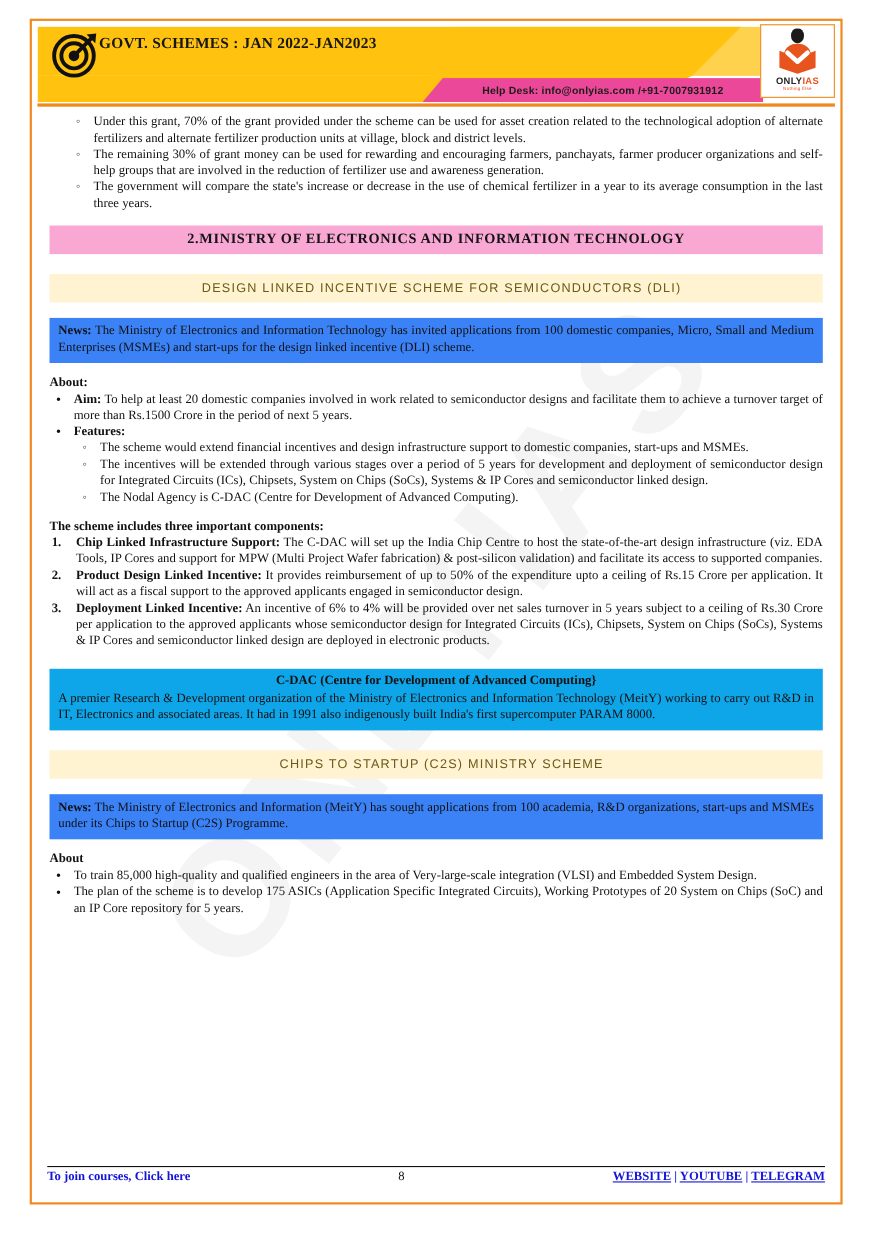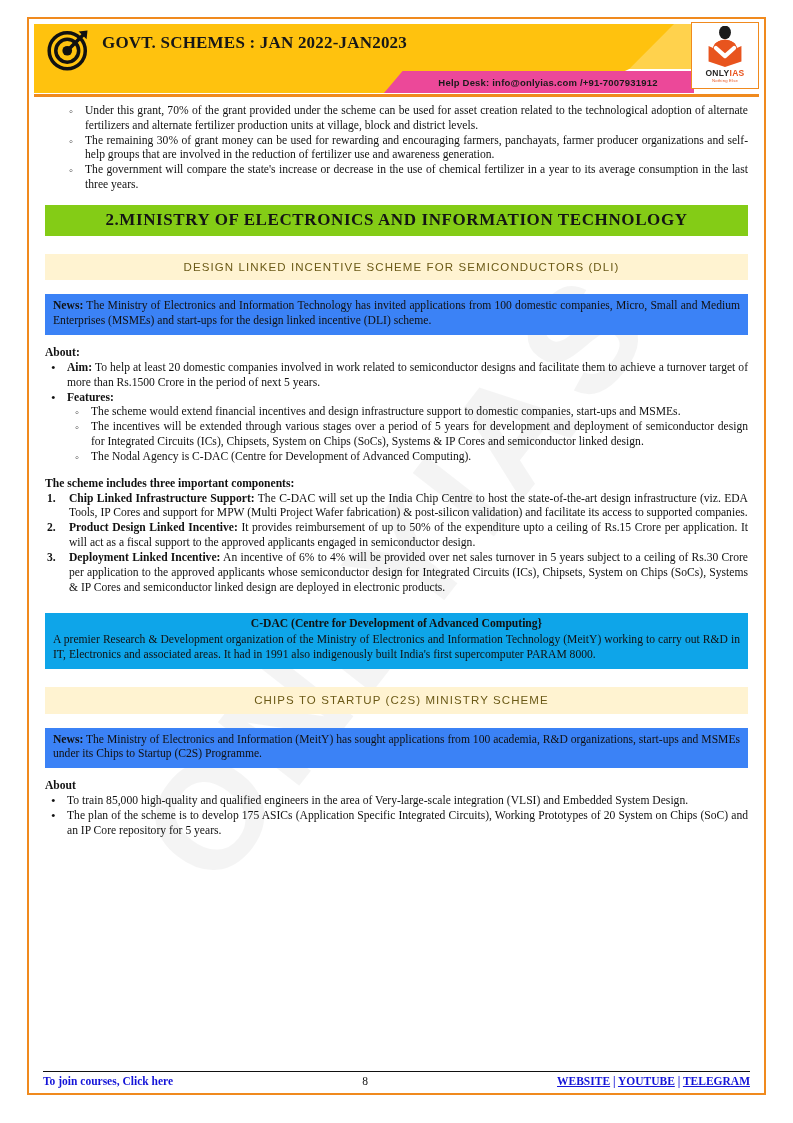--- a/index.html
+++ b/index.html
@@ -83,23 +83,23 @@
   .hdr-help-text {
     font-family: "Liberation Sans", sans-serif;
     font-size: 9.5px;
     font-weight: 700;
     color: #1a1a1a;
     letter-spacing: 0.2px;
     padding-left: 18px;
   }
   .hdr-title {
     position: absolute;
-    left: 68px; top: 9px;
+    left: 56px; top: 9px;
     font-family: "Liberation Serif", serif;
-    font-size: 17px;
+    font-size: 14px;
     font-weight: 700;
     color: #171717;
     letter-spacing: 0.2px;
   }
   .target-icon {
     position: absolute;
     left: 13px; top: 3px;
     width: 44px; height: 44px;
   }
   .hdr-rule {
@@ -178,23 +178,23 @@
   ol.num > li::before {
     content: counter(n) ".";
     position: absolute; left: 0; top: 0;
     font-weight: 700;
   }
 
   .b { font-weight: 700; }
 
   
   .main-bar {
-    background: #84cc16;
+    background: #f9a8d4;
     text-align: center;
-    font-size: 17px;
+    font-size: 13px;
     font-weight: 700;
     letter-spacing: 0.6px;
     color: #141414;
     padding: 4px 0 5px 0;
     margin: 12px 0 10px 0;
   }
   .sub-bar {
     background: #FFF3D1;
     font-family: "Liberation Sans", sans-serif;
     font-size: 11.5px;
@@ -225,21 +225,21 @@
   }
   .section-label {
     font-weight: 700;
     margin-top: 11px;
   }
   .lead-line { font-weight: 700; margin-top: 12px; }
 
   
   .footer {
     position: absolute;
-    left: 14px; right: 14px; bottom: 6px;
+    left: 14px; right: 14px; bottom: 17px;
     border-top: 1.5px solid #111;
     padding-top: 3px;
     display: flex;
     align-items: center;
     z-index: 3;
     font-size: 11.5px;
   }
   .footer-left {
     color: #1414d8; font-weight: 700; flex: 0 0 auto;
   }

